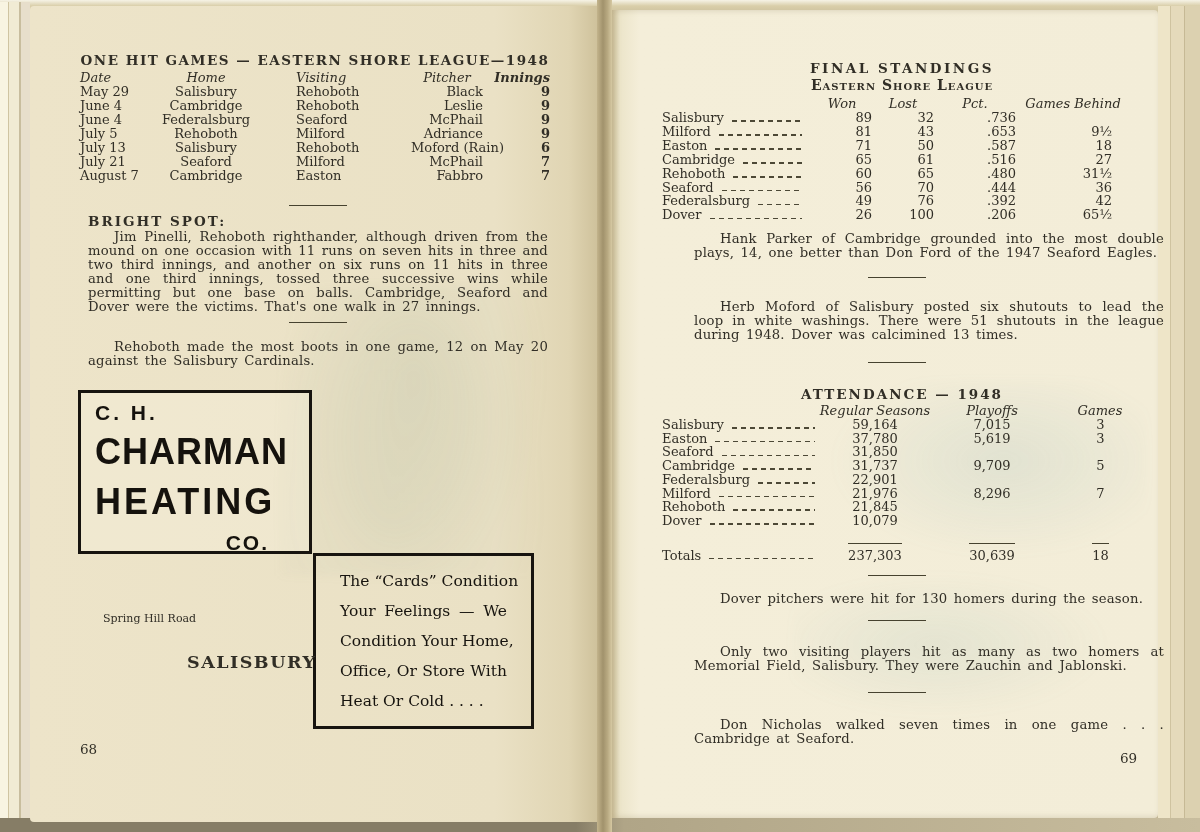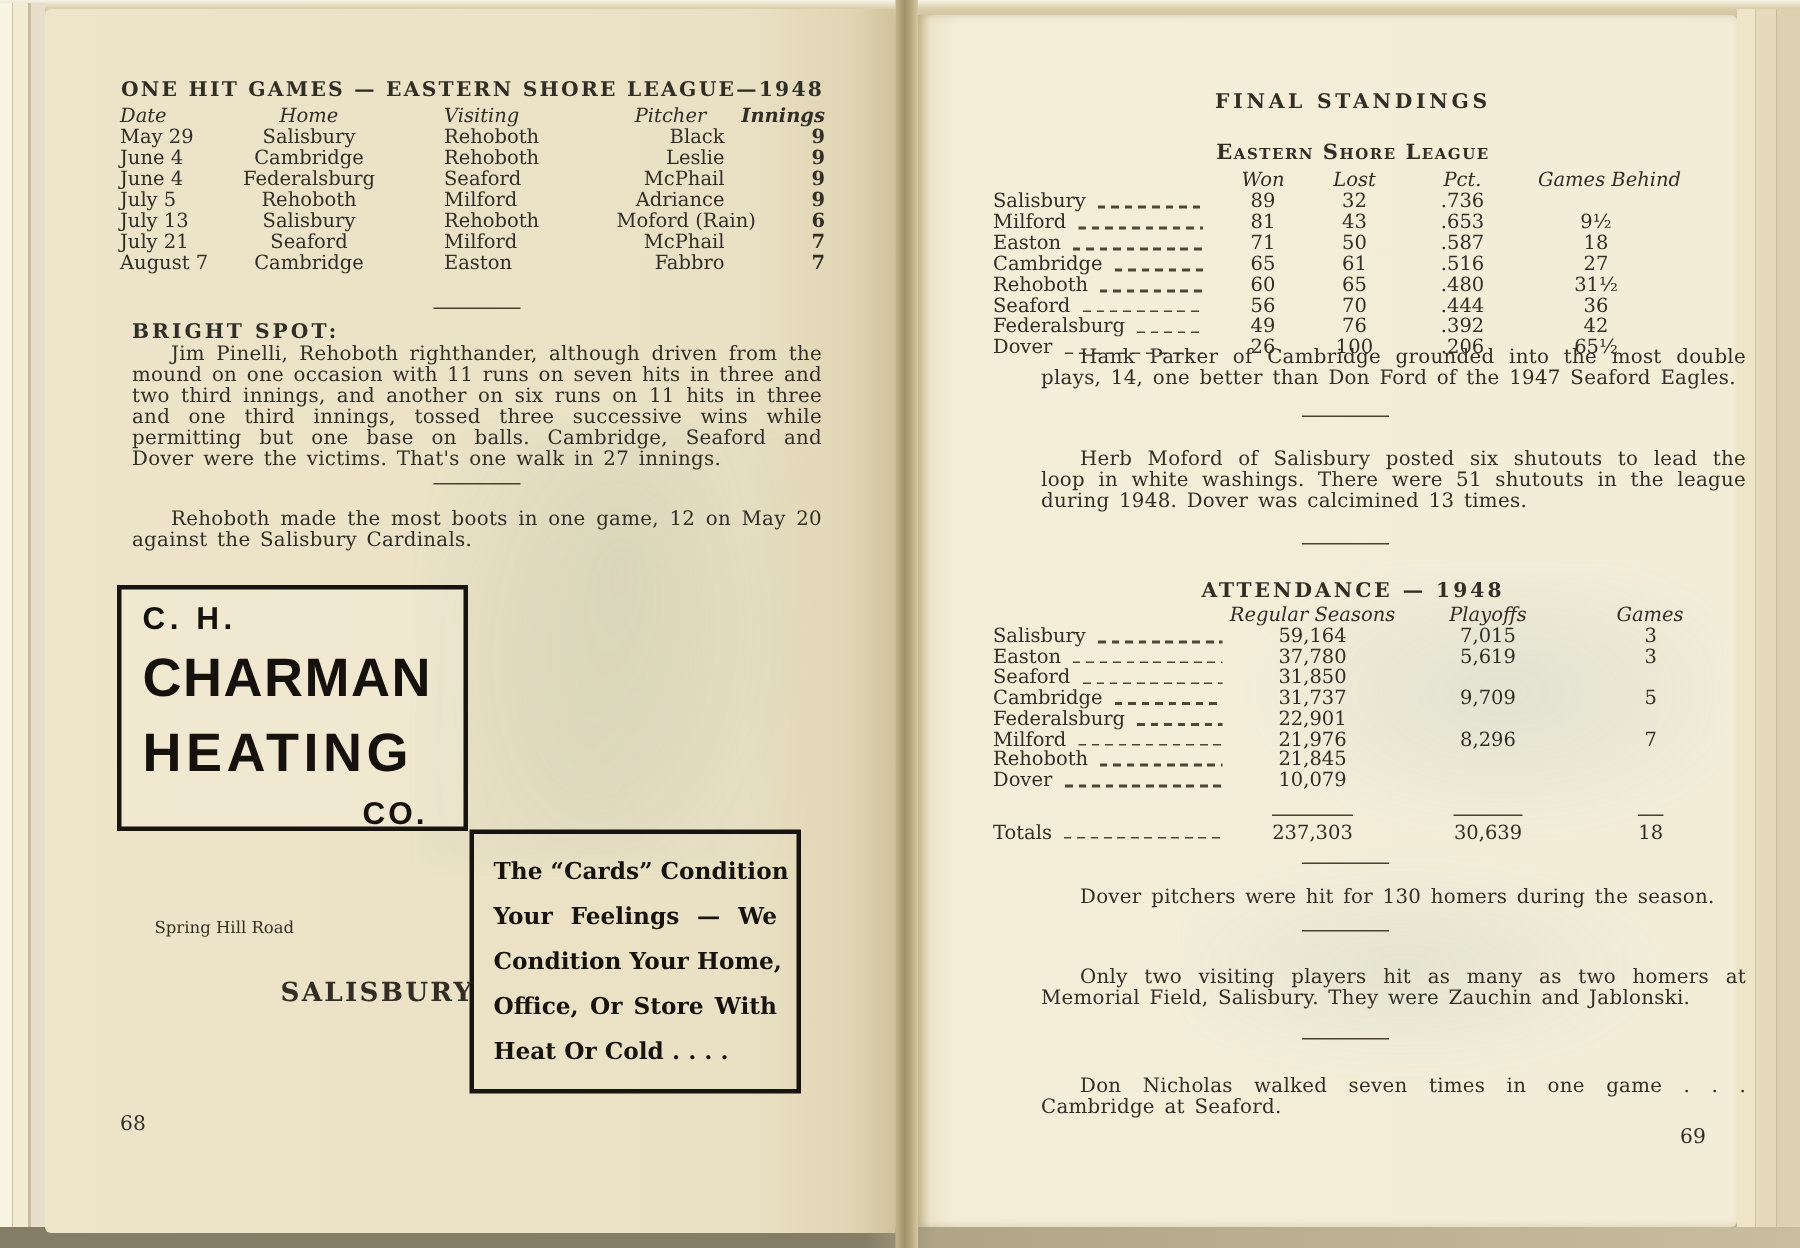--- a/index.html
+++ b/index.html
@@ -52,48 +52,48 @@
   .oh-grid .c-home { grid-column:2; text-align:center; }
   .oh-grid .c-vis  { grid-column:4; }
   .oh-grid .c-pit  { grid-column:5; text-align:right; white-space:nowrap; }
   .oh-grid .c-inn  { grid-column:6; text-align:right;font-weight:bold; }
   .oh-head .c-pit  { text-align:center; }
   .oh-head { margin-top:2px; }
   .onehit h2 { margin-bottom:3px; }
 
   
   .charman { position:absolute; left:48px; top:384px; width:234px; height:164px;
-    border:3px solid #17140f; background:rgba(250,246,230,.25); padding:8px 8px 6px 14px;
+    border:3px solid #17140f; background:rgba(250,246,230,.25); padding:8px 24px 6px 14px;
     font-family:"Liberation Sans", sans-serif; font-weight:bold; color:#15120d; }
   .charman .l1 { font-size:21px; letter-spacing:3px; }
   .charman .l2 { font-size:36px; letter-spacing:1px; margin-top:6px; }
   .charman .l3 { font-size:36px; letter-spacing:3px; margin-top:8px; }
   .charman .l4 { font-size:21px; text-align:right; padding-right:16px; margin-top:8px; letter-spacing:2px; }
 
   .cardsbox { position:absolute; left:283px; top:547px; width:221px; height:176px;
-    border:3px solid #17140f; padding:10px 13px; font-weight:bold; font-size:15.5px;
+    border:3px solid #17140f; padding:10px 24px; font-weight:normal; font-size:15.5px;
     line-height:30px; color:#17140f; }
   .cardsbox .cline { text-align:justify; text-align-last:justify; white-space:nowrap; }
   .cardsbox .cline:last-child { text-align-last:left; }
 
   .addr1 { position:absolute; left:73px; top:606px; font-weight:normal; font-size:11px; }
   .addr2 { position:absolute; left:157px; top:646px; font-weight:bold; font-size:17.5px; letter-spacing:1.5px; }
 
   .pagenum { position:absolute; font-size:13.5px; }
 
   
   .standings { position:absolute; left:50px; top:50px; width:480px; }
   .standings .tt { letter-spacing:2.5px; }
   .subtt { font-weight:bold; font-variant:small-caps; font-size:14px; letter-spacing:1px;
-           text-align:center; margin-top:18px; }
+           text-align:center; margin-top:1px; }
   .hdr-row { position:relative; height:15px; font-style:italic; font-size:13px; margin-top:3px; }
   .hdr-row span { position:absolute; transform:translateX(-50%); white-space:nowrap; }
   .st-row { display:grid; grid-template-columns:150px 60px 62px 82px 96px 1fr;
             font-size:13px; line-height:13.9px; }
-  .st-row .num { text-align:center; }
+  .st-row .num { text-align:right; }
   .teamcell { display:flex; align-items:flex-end; white-space:nowrap; }
   .leader { flex:1; height:1.5px; margin:0 10px 3px 8px;
             background:repeating-linear-gradient(to right,#4c4836 0 5px,transparent 5px 9px); }
 
   
   .attendance { position:absolute; left:50px; top:376px; width:480px; }
   .at-row { display:grid; grid-template-columns:163px 100px 134px 1fr;
             font-size:13px; line-height:13.7px; }
   .at-row .num { text-align:center; }
   .totals { margin-top:15px; }

